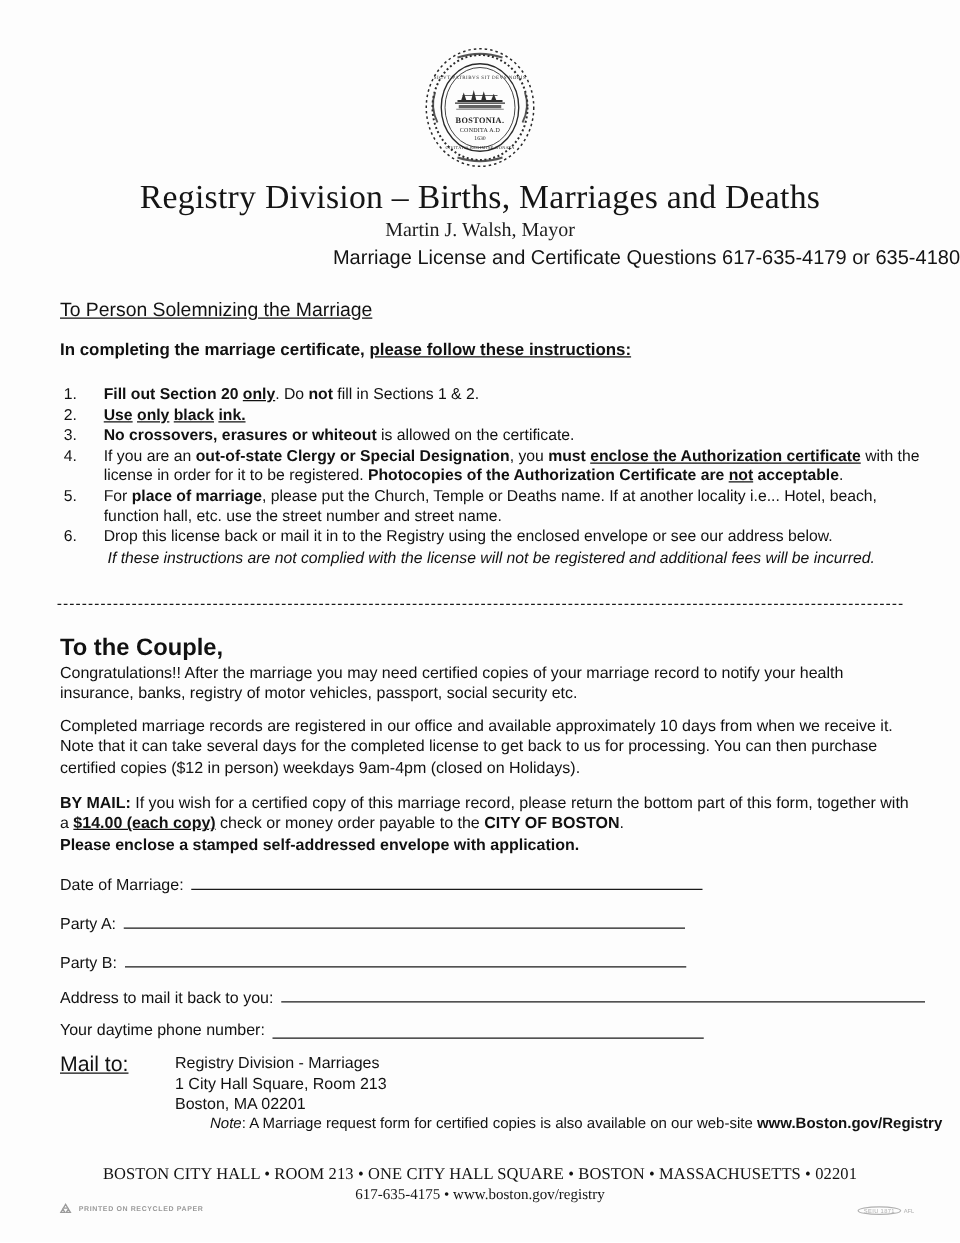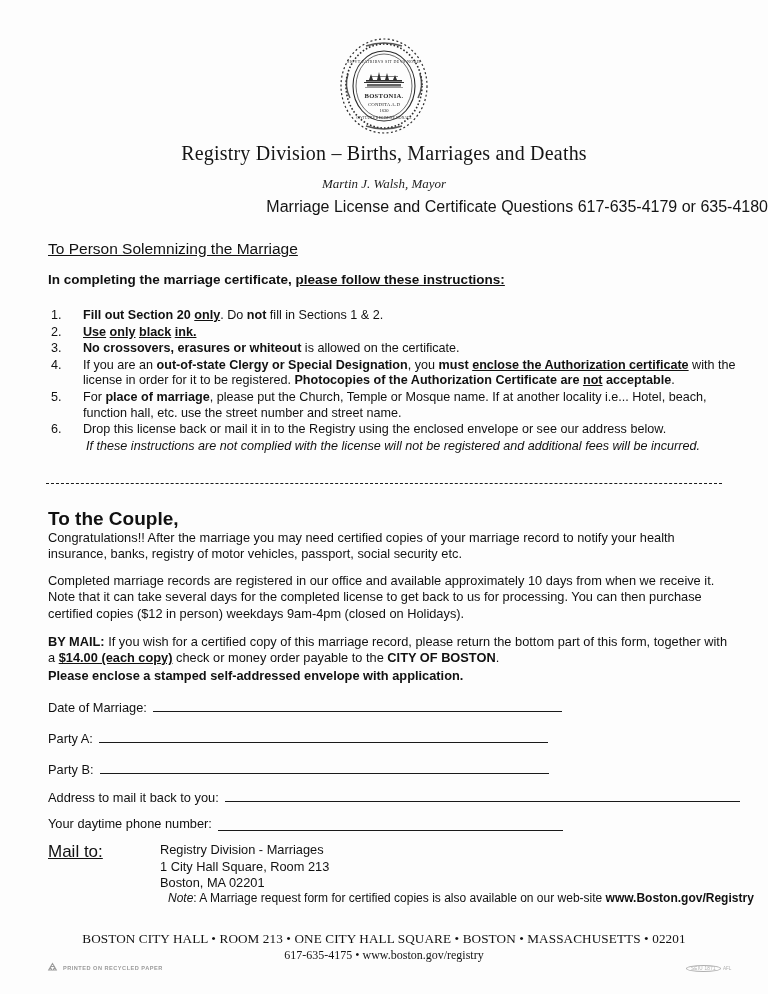--- a/index.html
+++ b/index.html
@@ -38,30 +38,29 @@
 
   
   .hdr {
     position: absolute;
     left: 0; right: 0;
     text-align: center;
   }
   .hdr-title {
     top: 142px;
     font-family: "Liberation Serif", serif;
-    font-size: 20px;
+    font-size: 27px;
     letter-spacing: 0.2px;
     color: #151515;
   }
   .hdr-mayor {
     top: 176px;
     font-family: "Liberation Serif", serif;
-    font-size: 13px;
+    font-size: 16px;
     color: #1d1d1d;
-    font-style: italic;
   }
   .hdr-phone {
     top: 198px;
     font-family: "Liberation Sans", sans-serif;
     font-size: 16px;
     color: #141414;
     text-align: right;
   }
 
   
@@ -172,21 +171,20 @@
     top: 842px;
     font-size: 17px;
     text-decoration: underline;
   }
   .mailto-lines {
     position: absolute;
     left: 140px;
     top: 842px;
     font-size: 12.8px;
     line-height: 16.5px;
-    margin-left: 20px;
   }
   .note-line {
     position: absolute;
     left: 168px;
     top: 891px;
     font-size: 12px;
   }
 
   
   .footer {
@@ -286,21 +284,21 @@
   <div class="blk h-solemn">To Person Solemnizing the Marriage</div>
   <div class="blk sub-instr">
     <span>In completing the marriage certificate, </span><u class="ul">please follow these instructions:</u>
   </div>
 
   <div class="list" id="instruction-list">
       <div class="li"><span class="num">1.</span><span><b><span>Fill out Section 20 </span></b><b><u><span>only</span></u></b><span>. Do </span><b><span>not</span></b><span> fill in Sections 1 &amp; 2.</span></span></div>
       <div class="li"><span class="num">2.</span><span><b><u><span>Use</span></u></b><b><span> </span></b><b><u><span>only</span></u></b><b><span> </span></b><b><u><span>black</span></u></b><b><span> </span></b><b><u><span>ink.</span></u></b></span></div>
       <div class="li"><span class="num">3.</span><span><b><span>No crossovers, erasures or whiteout</span></b><span> is allowed on the certificate.</span></span></div>
       <div class="li"><span class="num">4.</span><span><span>If you are an </span><b><span>out-of-state Clergy or Special Designation</span></b><span>, you </span><b><span>must </span></b><b><u><span>enclose the Authorization certificate</span></u></b><span> with the license in order for it to be registered. </span><b><span>Photocopies of the Authorization Certificate are </span></b><b><u><span>not</span></u></b><b><span> acceptable</span></b><span>.</span></span></div>
-      <div class="li"><span class="num">5.</span><span><span>For </span><b><span>place of marriage</span></b><span>, please put the Church, Temple or Mosque name.  If at another locality i.e... Hotel, beach, function hall, etc. use the street number and street name.</span></span></div>
+      <div class="li"><span class="num">5.</span><span><span>For </span><b><span>place of marriage</span></b><span>, please put the Church, Temple or Deaths name.  If at another locality i.e... Hotel, beach, function hall, etc. use the street number and street name.</span></span></div>
       <div class="li"><span class="num">6.</span><span><span>Drop this license back or mail it in to the Registry using the enclosed envelope or see our address below.</span></span></div>
       <div class="closing-italic">If these instructions are not complied with the license will not be registered and additional fees will be incurred.</div>
     </div>
 
   <div class="cutline"></div>
 
   <div class="blk h-couple">To the Couple,</div>
   <div class="para p-congrats">Congratulations!!  After the marriage you may need certified copies of your marriage record to notify your health insurance, banks, registry of motor vehicles, passport, social security etc.</div>
   <div class="para p-records">Completed marriage records are registered in our office and available approximately 10 days from when we receive it. Note that it can take several days for the completed license to get back to us for processing.  You can then purchase certified copies ($12 in person) weekdays 9am-4pm (closed on Holidays).</div>
 

